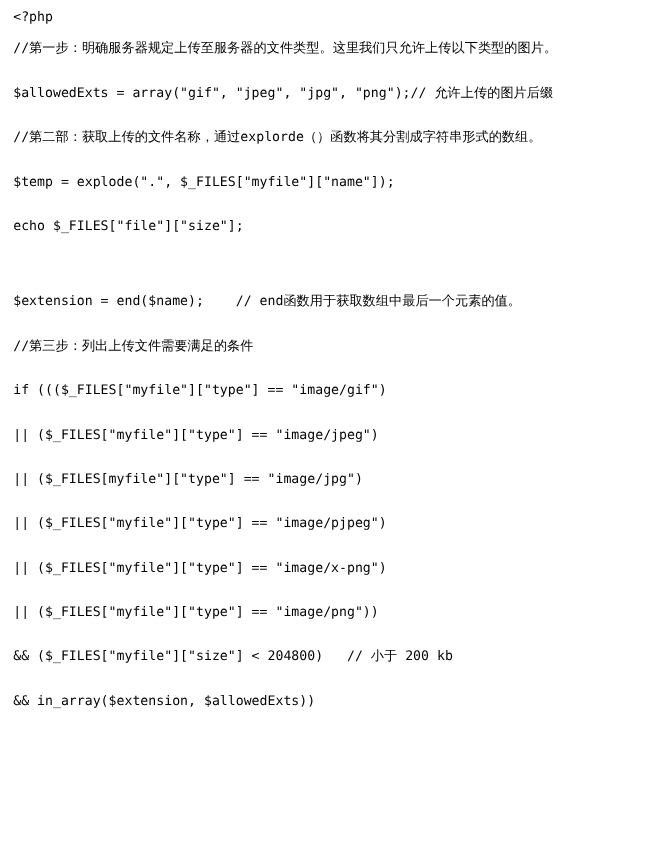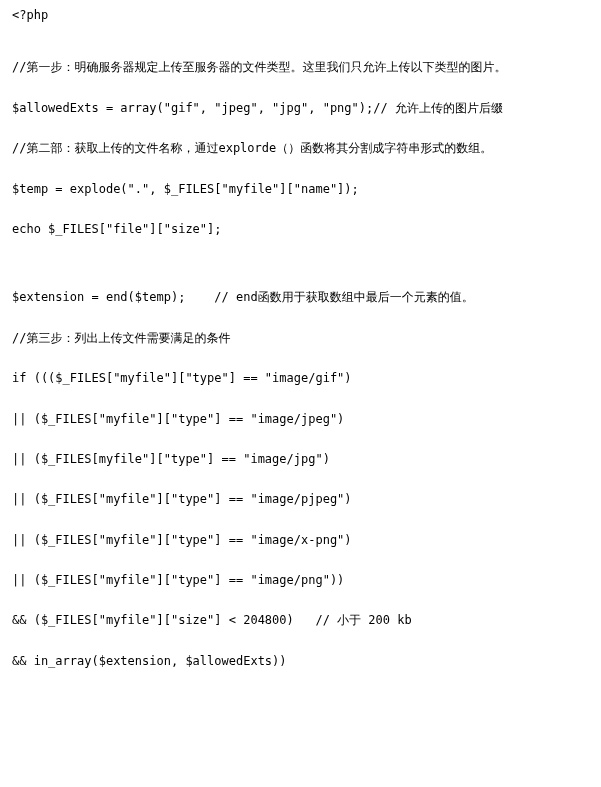--- a/index.html
+++ b/index.html
@@ -15,36 +15,36 @@
       font-size: 12px;
       color: #000000;
       padding: 8px 12px;
       line-height: 1.2;
     }
     .code-line {
       white-space: pre;
       margin-bottom: 26px;
     }
     .code-line:first-child {
-      margin-bottom: 38px;
+      margin-bottom: 14px;
     }
     .gap-large {
       margin-bottom: 54px;
     }
   </style>
 </head>
 <body>
 
 <div class="code-line">&lt;?php</div>
 <div class="code-line">//第一步：明确服务器规定上传至服务器的文件类型。这里我们只允许上传以下类型的图片。</div>
 <div class="code-line">$allowedExts = array("gif", "jpeg", "jpg", "png");// 允许上传的图片后缀</div>
 <div class="code-line">//第二部：获取上传的文件名称，通过explorde（）函数将其分割成字符串形式的数组。</div>
 <div class="code-line">$temp = explode(".", $_FILES["myfile"]["name"]);</div>
 <div class="code-line gap-large">echo $_FILES["file"]["size"];</div>
-<div class="code-line">$extension = end($temp);    // end函数用于获取数组中最后一个元素的值。</div>
+<div class="code-line">$extension = end($name);    // end函数用于获取数组中最后一个元素的值。</div>
 <div class="code-line">//第三步：列出上传文件需要满足的条件</div>
 <div class="code-line">if ((($_FILES["myfile"]["type"] == "image/gif")</div>
 <div class="code-line">|| ($_FILES["myfile"]["type"] == "image/jpeg")</div>
 <div class="code-line">|| ($_FILES[myfile"]["type"] == "image/jpg")</div>
 <div class="code-line">|| ($_FILES["myfile"]["type"] == "image/pjpeg")</div>
 <div class="code-line">|| ($_FILES["myfile"]["type"] == "image/x-png")</div>
 <div class="code-line">|| ($_FILES["myfile"]["type"] == "image/png"))</div>
 <div class="code-line">&amp;&amp; ($_FILES["myfile"]["size"] &lt; 204800)   // 小于 200 kb</div>
 <div class="code-line">&amp;&amp; in_array($extension, $allowedExts))</div>
 

